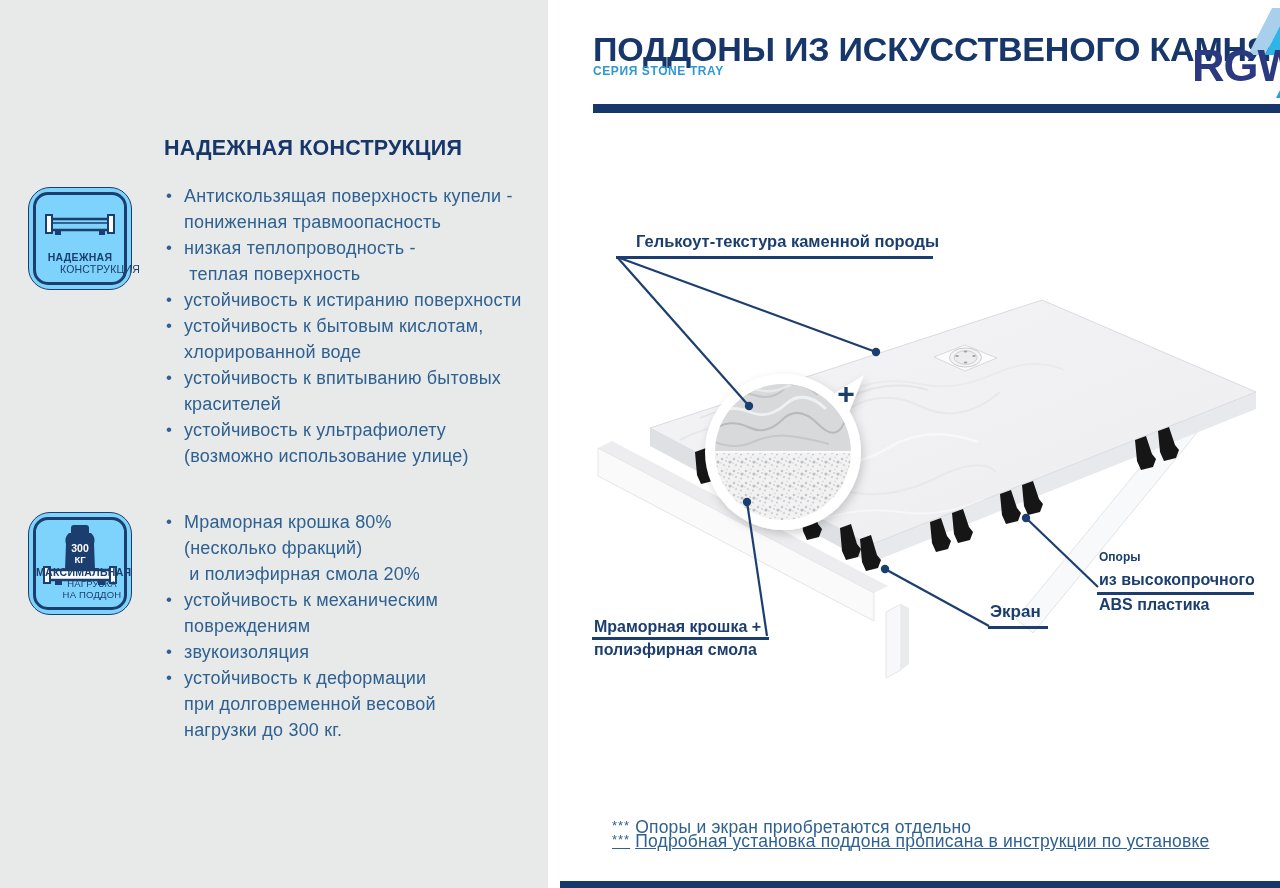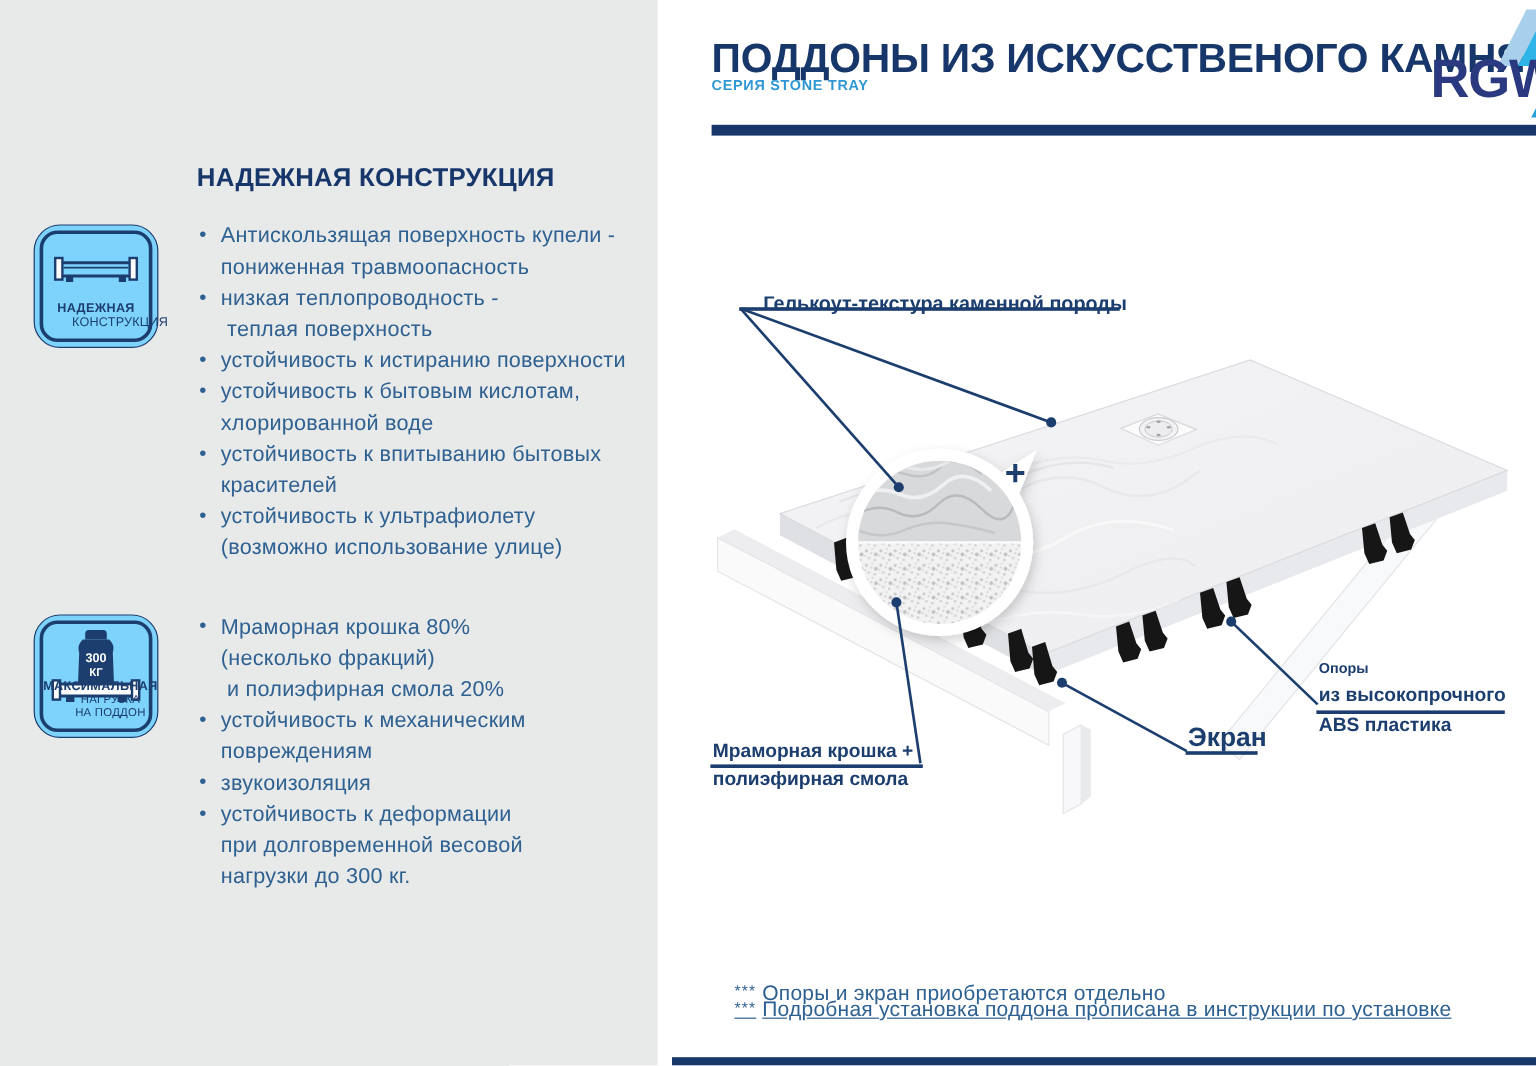--- a/index.html
+++ b/index.html
@@ -31,26 +31,26 @@
   
   .page-title{left:593px;top:30px;font-size:34px;font-weight:800;color:var(--navy);letter-spacing:-.2px;}
   .page-subtitle{left:593px;top:64px;font-size:12px;font-weight:700;color:var(--blue);letter-spacing:.6px;}
   .bar-top{left:593px;top:104px;width:687px;height:9px;background:var(--navy);}
   .bar-bottom{left:560px;top:881px;width:720px;height:7px;background:var(--navy);}
   .logo{left:1188px;top:5px;width:130px;height:95px;}
   
   .diagram-svg{left:548px;top:128px;width:732px;height:660px;}
   .callout{color:var(--label-navy);font-weight:800;}
   .u-line{height:2.5px;background:var(--label-navy);}
-  .lbl-gel{left:636px;top:244px;font-size:16.5px;}
+  .lbl-gel{left:636px;top:232px;font-size:16.5px;}
   .u-gel{left:616px;top:256px;width:317px;}
   .lbl-marble1{left:594px;top:618px;font-size:16px;}
   .u-marble{left:592px;top:637px;width:177px;}
   .lbl-marble2{left:594px;top:641px;font-size:16px;}
-  .lbl-screen{left:990px;top:602px;font-size:22px;}
+  .lbl-screen{left:990px;top:602px;font-size:17px;}
   .u-screen{left:988px;top:626px;width:60px;}
   .lbl-sup1{left:1099px;top:550px;font-size:12px;}
   .lbl-sup2{left:1099px;top:571px;font-size:16px;}
   .u-sup{left:1097px;top:592px;width:157px;}
   .lbl-sup3{left:1099px;top:596px;font-size:16px;}
   
   .footnote{left:612px;color:var(--text-blue);font-size:17.5px;letter-spacing:.2px;}
   .fn1{top:795px;margin-top:22px;} .fn2{top:831px;text-decoration:underline;}
   .fn-marker{font-size:13px;position:relative;top:-3px;margin-right:5px;letter-spacing:1px;}
 </style>

